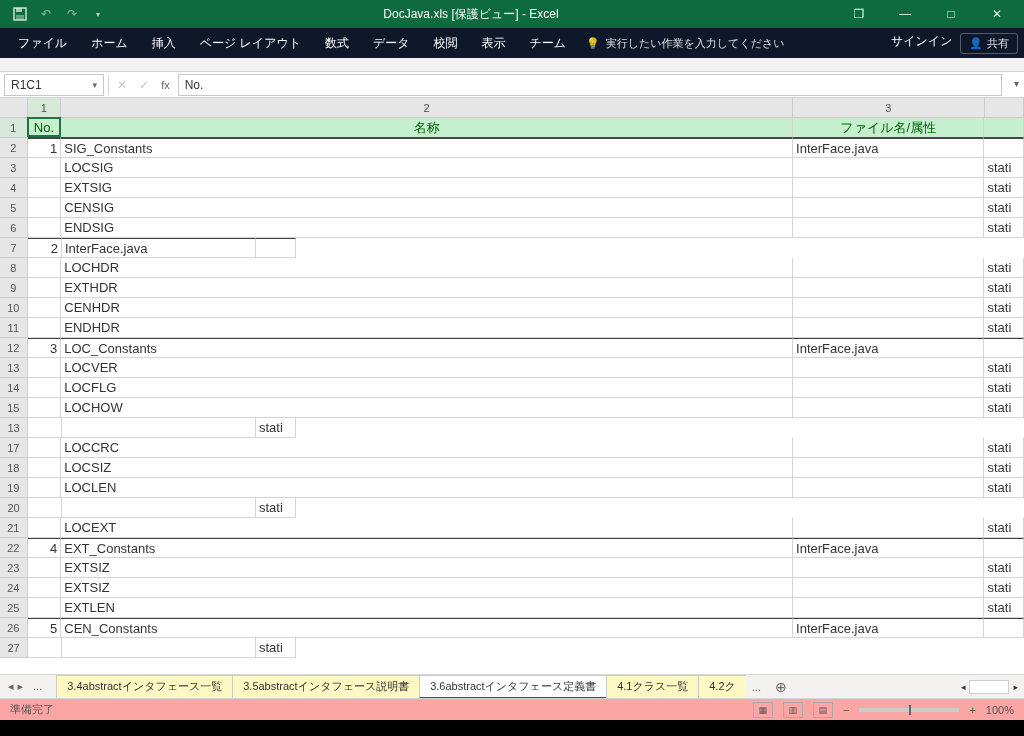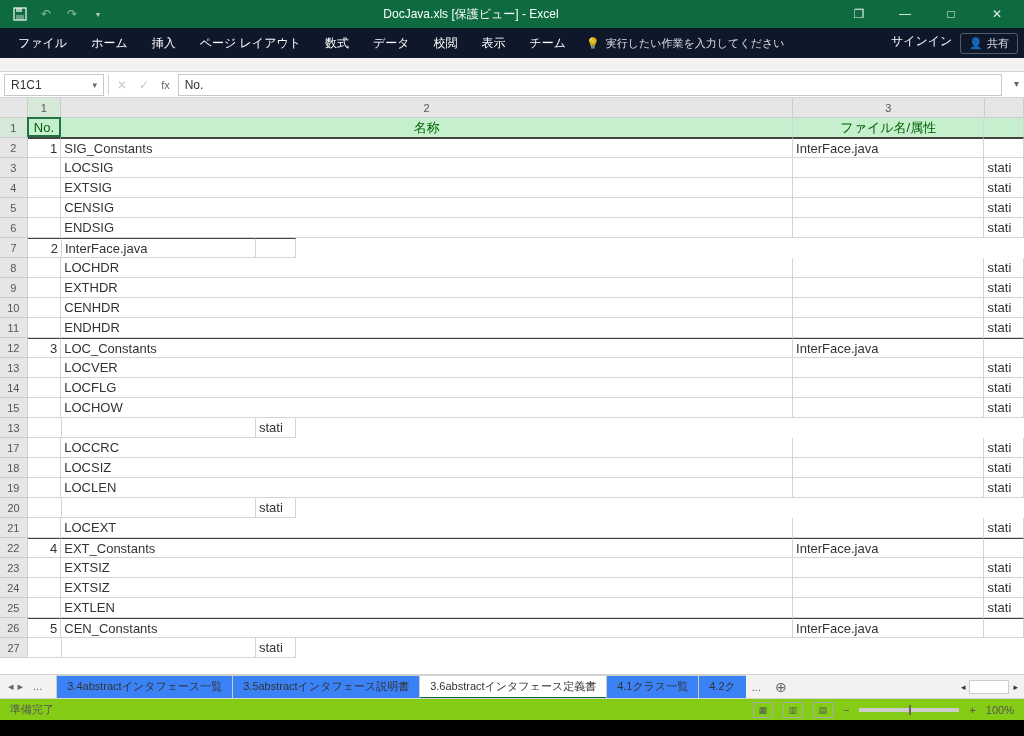--- a/index.html
+++ b/index.html
@@ -35,27 +35,27 @@
 .row .rh{width:28px;background:#e6e6e6;border-right:1px solid #ccc;border-bottom:1px solid #ccc;text-align:center;font-size:11px;line-height:20px;color:#555}
 .row .rh.sel{background:#d6e9d8}
 .cell{border-right:1px solid #d4d4d4;border-bottom:1px solid #d4d4d4;padding:0 3px;line-height:20px;white-space:nowrap;overflow:hidden}
 .row.hdr .cell{background:#c6efce;color:#006100;text-align:center;border-bottom:1px solid #444}
 .row.group .cell{border-top:1px solid #444}
 .c1n{text-align:right}
 .activecell{position:absolute;border:2px solid #217346;pointer-events:none}
 .tabs{height:24px;background:#f3f2f1;display:flex;align-items:center;border-top:1px solid #d4d4d4;font-size:11px}
 .tabs .nav{display:flex;gap:4px;padding:0 8px;color:#666}
 .tabs .nav span{cursor:pointer}
-.tabs .sheet-tab{padding:3px 10px;border:1px solid #ccc;border-bottom:none;background:#3b82f6;margin-right:-1px;cursor:pointer;white-space:nowrap}
+.tabs .sheet-tab{padding:3px 10px;border:1px solid #ccc;border-bottom:none;background:#fef9c3;margin-right:-1px;cursor:pointer;white-space:nowrap}
 .tabs .sheet-tab.active{background:#fff;border-bottom:2px solid #0d6b3f;font-weight:500}
 .tabs .more{padding:0 6px;color:#666}
 .tabs .plus{padding:0 8px;font-size:14px;color:#666}
 .tabs .scroll{margin-left:auto;display:flex;align-items:center;gap:4px;padding-right:6px}
 .tabs .sb{width:40px;height:14px;border:1px solid #ccc;background:#fff}
-.status{height:22px;background:#84cc16;display:flex;align-items:center;border-top:1px solid #d4d4d4;font-size:11px;padding:0 10px;color:#555}
+.status{height:22px;background:#fca5a5;display:flex;align-items:center;border-top:1px solid #d4d4d4;font-size:11px;padding:0 10px;color:#555}
 .status .right{margin-left:auto;display:flex;align-items:center;gap:10px}
 .status .viewbtn{width:20px;height:16px;border:1px solid #aaa;display:inline-flex;align-items:center;justify-content:center;font-size:9px}
 .status .slider{width:100px;height:4px;background:#ccc;position:relative}
 .status .slider::before{content:"";position:absolute;left:50%;top:-3px;width:2px;height:10px;background:#666}
 svg{display:block}
 </style>
 </head>
 <body>
 
 <div class="app">

